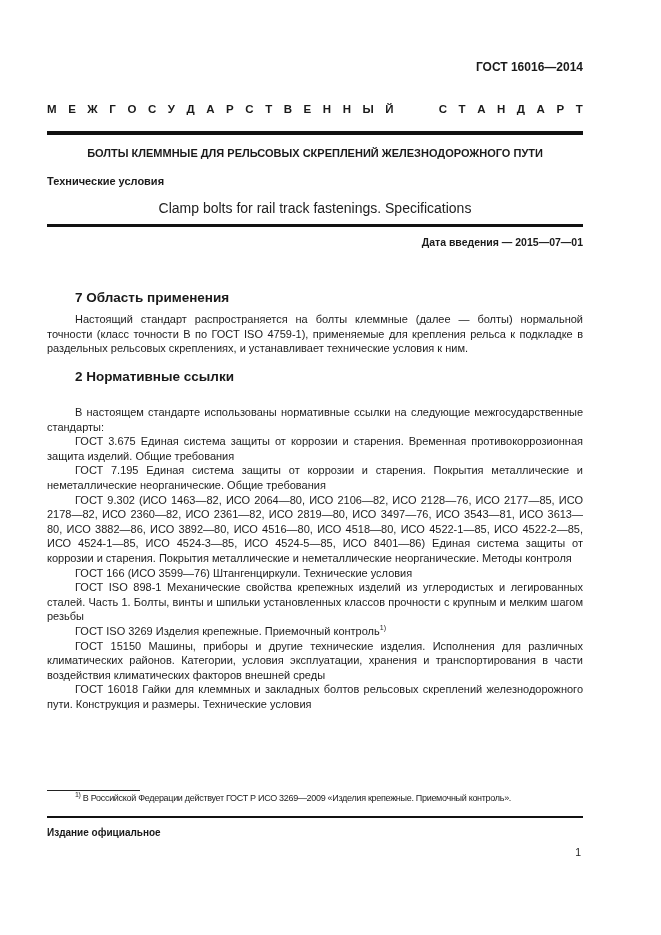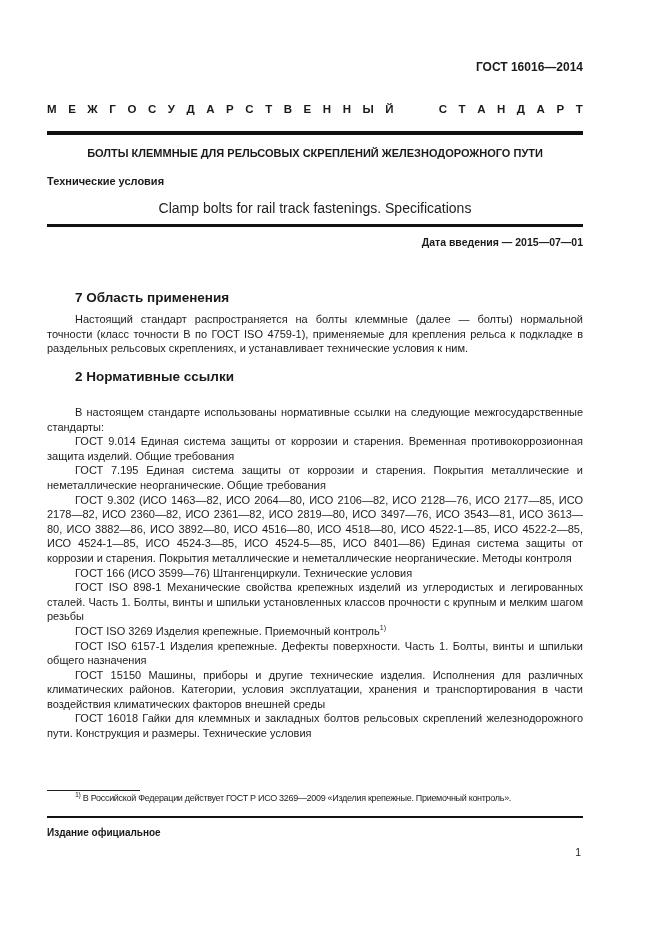--- a/index.html
+++ b/index.html
@@ -106,27 +106,26 @@
 <div class="abs intro-date">Дата введения — 2015—07—01</div>
 
 <div class="abs section-head sec1-head">7  Область применения</div>
 <div class="abs body-text sec1-body">
   <p>Настоящий стандарт распространяется на болты клеммные (далее — болты) нормальной точности (класс точности В по ГОСТ ISO 4759-1), применяемые для крепления рельса к подкладке в раздельных рельсовых скреплениях, и устанавливает технические условия к ним.</p>
 </div>
 
 <div class="abs section-head sec2-head">2  Нормативные ссылки</div>
 <div class="abs body-text sec2-body">
   <p>В настоящем стандарте использованы нормативные ссылки на следующие межгосударственные стандарты:</p>
-  <p>ГОСТ 9.014 Единая система защиты от коррозии и старения. Временная противокоррозионная защита изделий. Общие требования</p>
+  <p>ГОСТ 3.675 Единая система защиты от коррозии и старения. Временная противокоррозионная защита изделий. Общие требования</p>
   <p>ГОСТ 7.195 Единая система защиты от коррозии и старения. Покрытия металлические и неметаллические неорганические. Общие требования</p>
   <p>ГОСТ 9.302 (ИСО 1463—82, ИСО 2064—80, ИСО 2106—82, ИСО 2128—76, ИСО 2177—85, ИСО 2178—82, ИСО 2360—82, ИСО 2361—82, ИСО 2819—80, ИСО 3497—76, ИСО 3543—81, ИСО 3613—80, ИСО 3882—86, ИСО 3892—80, ИСО 4516—80, ИСО 4518—80, ИСО 4522-1—85, ИСО 4522-2—85, ИСО 4524-1—85, ИСО 4524-3—85, ИСО 4524-5—85, ИСО 8401—86) Единая система защиты от коррозии и старения. Покрытия металлические и неметаллические неорганические. Методы контроля</p>
   <p>ГОСТ 166 (ИСО 3599—76) Штангенциркули. Технические условия</p>
   <p>ГОСТ ISO 898-1 Механические свойства крепежных изделий из углеродистых и легированных сталей. Часть 1. Болты, винты и шпильки установленных классов прочности с крупным и мелким шагом резьбы</p>
   <p><span>ГОСТ ISO 3269 Изделия крепежные. Приемочный контроль</span><sup>1)</sup></p>
-  <p>ГОСТ ISO 6157-1 Изделия крепежные. Дефекты поверхности. Часть 1. Болты, винты и шпильки общего назначения</p>
   <p>ГОСТ 15150 Машины, приборы и другие технические изделия. Исполнения для различных климатических районов. Категории, условия эксплуатации, хранения и транспортирования в части воздействия климатических факторов внешней среды</p>
   <p>ГОСТ 16018 Гайки для клеммных и закладных болтов рельсовых скреплений железнодорожного пути. Конструкция и размеры. Технические условия</p>
 </div>
 
 <div class="abs fn-rule"></div>
 <div class="abs footnote">
   <sup>1)</sup>
   <span>В Российской Федерации действует ГОСТ Р ИСО 3269—2009 «Изделия крепежные. Приемочный контроль».</span>
 </div>
 

